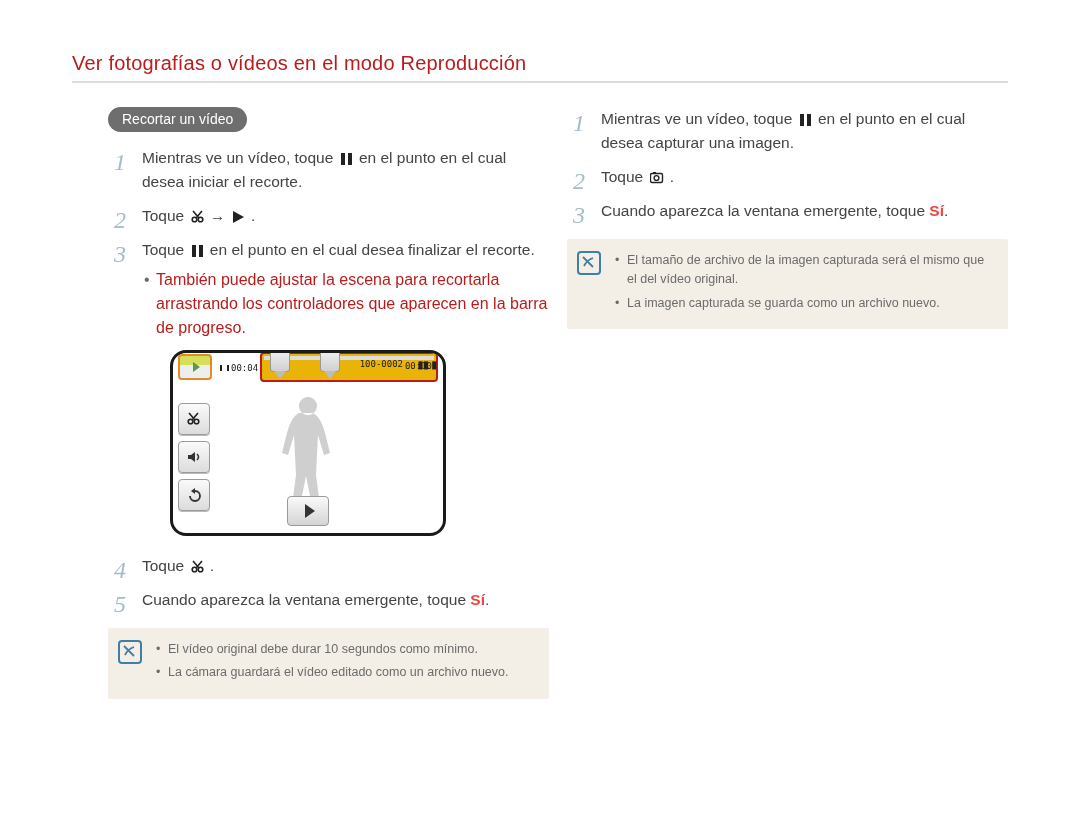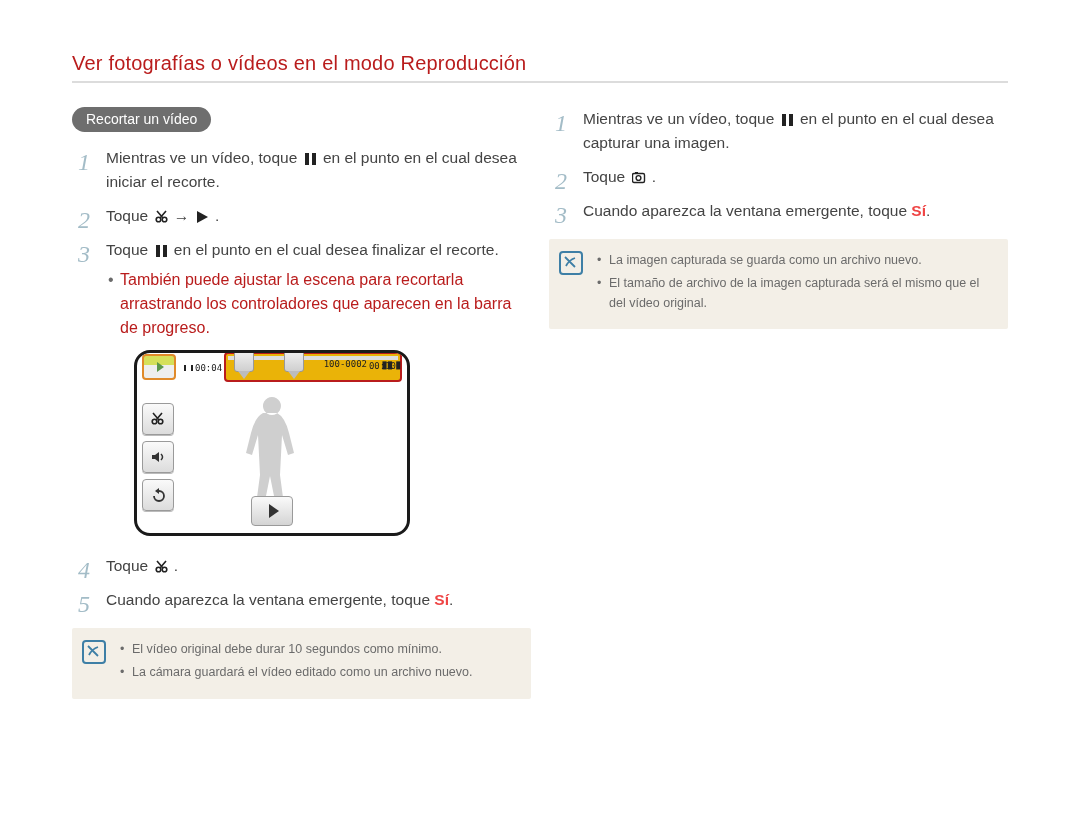--- a/index.html
+++ b/index.html
@@ -1,21 +1,21 @@
 <!DOCTYPE html>
 <html><head>
 <meta charset="utf-8">
 <style>
   html,body{margin:0;padding:0;background:#fff;color:#333;
     font-family:Helvetica,Arial,sans-serif;font-size:15px;}
   .page{width:1080px;height:815px;position:relative;padding:52px 72px 0 72px;
     box-sizing:border-box;}
   .page-title{font-size:20px;font-weight:300;color:#b91c1c;letter-spacing:.2px;
     border-bottom:2px solid #dcdcdc;padding-bottom:6px;margin-bottom:24px;}
-  .cols{display:flex;gap:18px;}
+  .cols{display:flex;gap:18px;margin-left:36px;}
   .col{flex:1;min-width:0;}
   .pill{display:inline-block;background:#6e6e6e;color:#fff;font-size:14px;
     padding:4px 14px 5px 14px;border-radius:14px;margin-bottom:14px;}
   ol.steps{list-style:none;padding:0;margin:0;}
   ol.steps>li{position:relative;padding-left:34px;margin-bottom:10px;line-height:1.55;
     font-size:15.5px;color:#444;}
   .num{position:absolute;left:6px;top:-2px;font-style:italic;font-weight:300;
     font-size:24px;color:#a3bcc7;font-family:Georgia,"Times New Roman",serif;}
   .sub{font-size:16px;color:#b91c1c;margin:6px 0 0 0;padding-left:14px;
     position:relative;line-height:1.5;}
@@ -262,21 +262,21 @@
         </li>
       </ol>
 
       <div class="note">
         <div class="note-icon">
             <svg viewBox="0 0 20 20">
               <use href="#i-note"></use>
             </svg>
           </div>
         <div class="note-body">
+          <p>El tamaño de archivo de la imagen capturada será el mismo que el del vídeo original.</p>
           <p>La imagen capturada se guarda como un archivo nuevo.</p>
-          <p>El tamaño de archivo de la imagen capturada será el mismo que el del vídeo original.</p>
         </div>
       </div>
     </div>
 
   </div>
 
 </div>
 
 </body></html>

